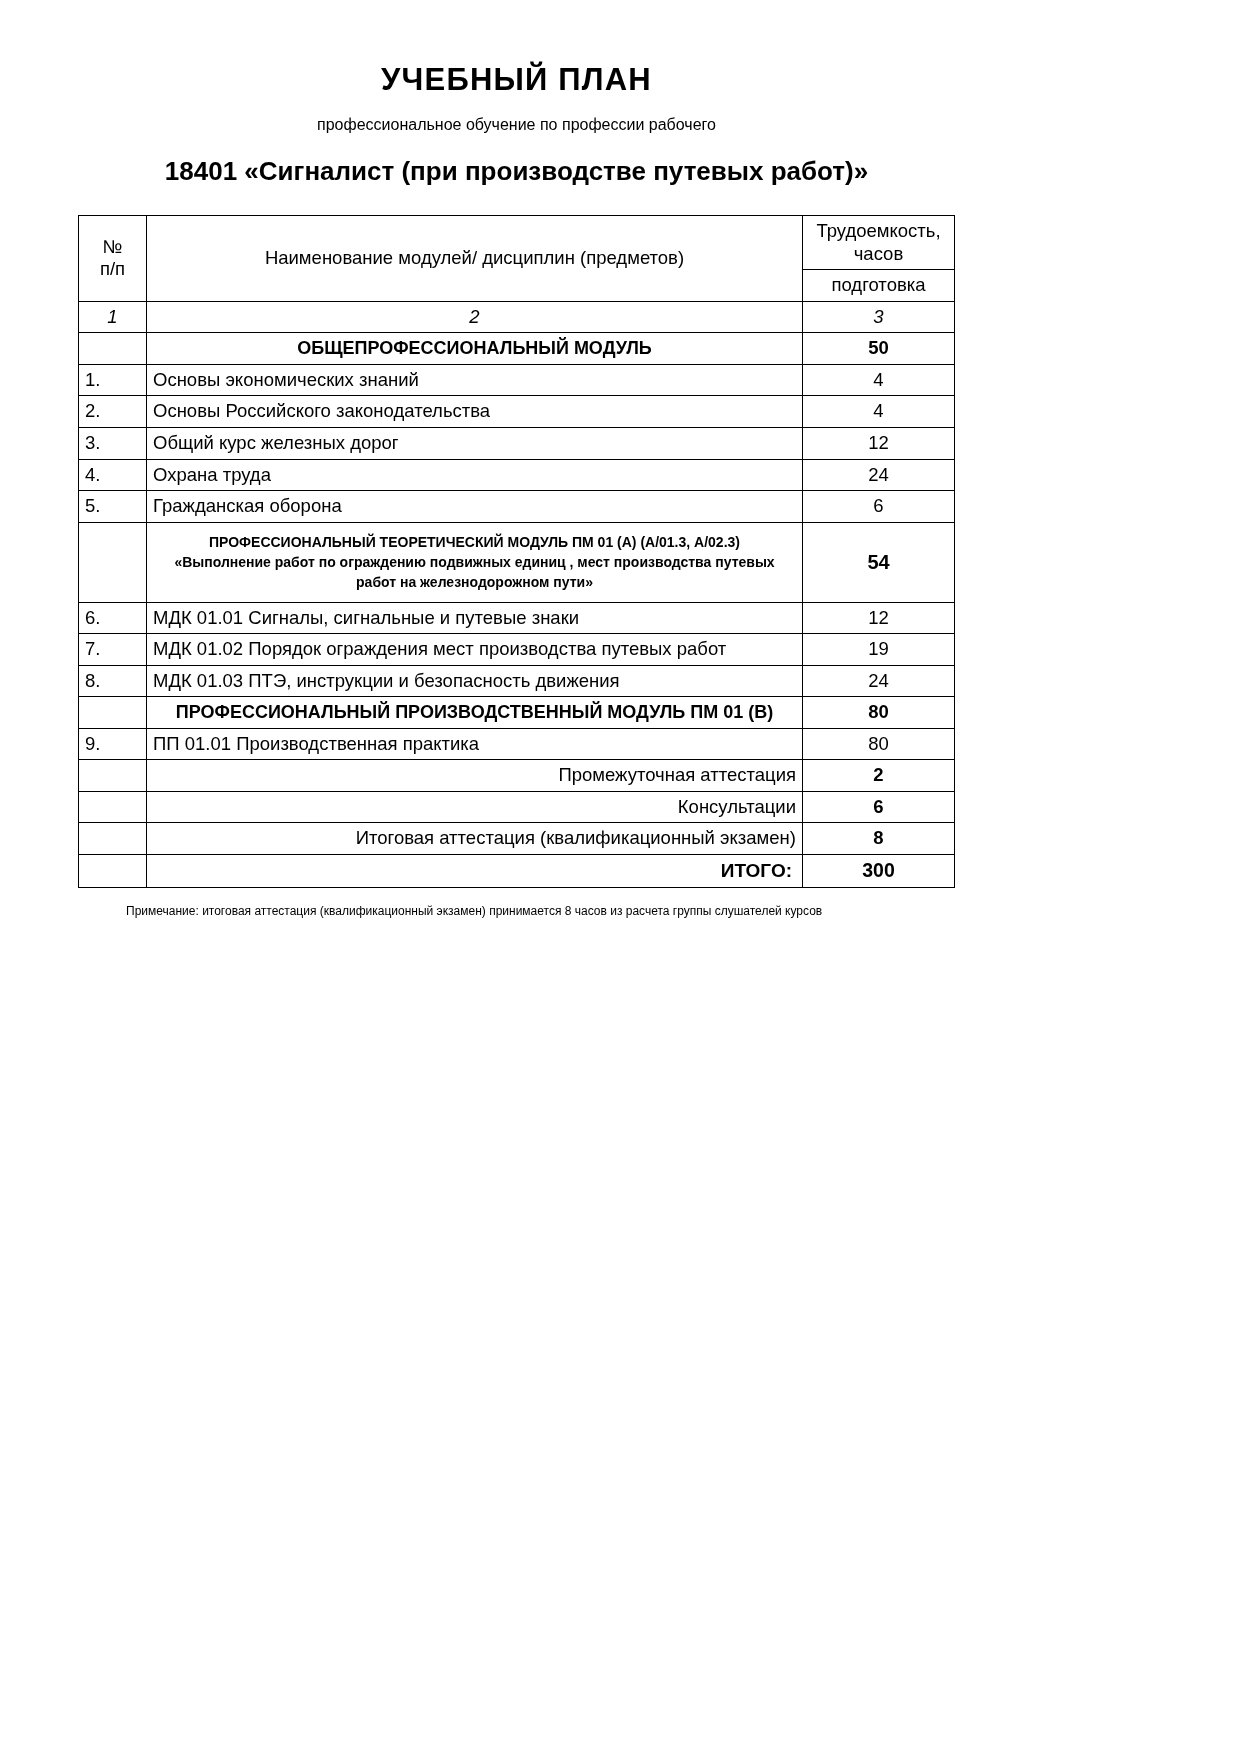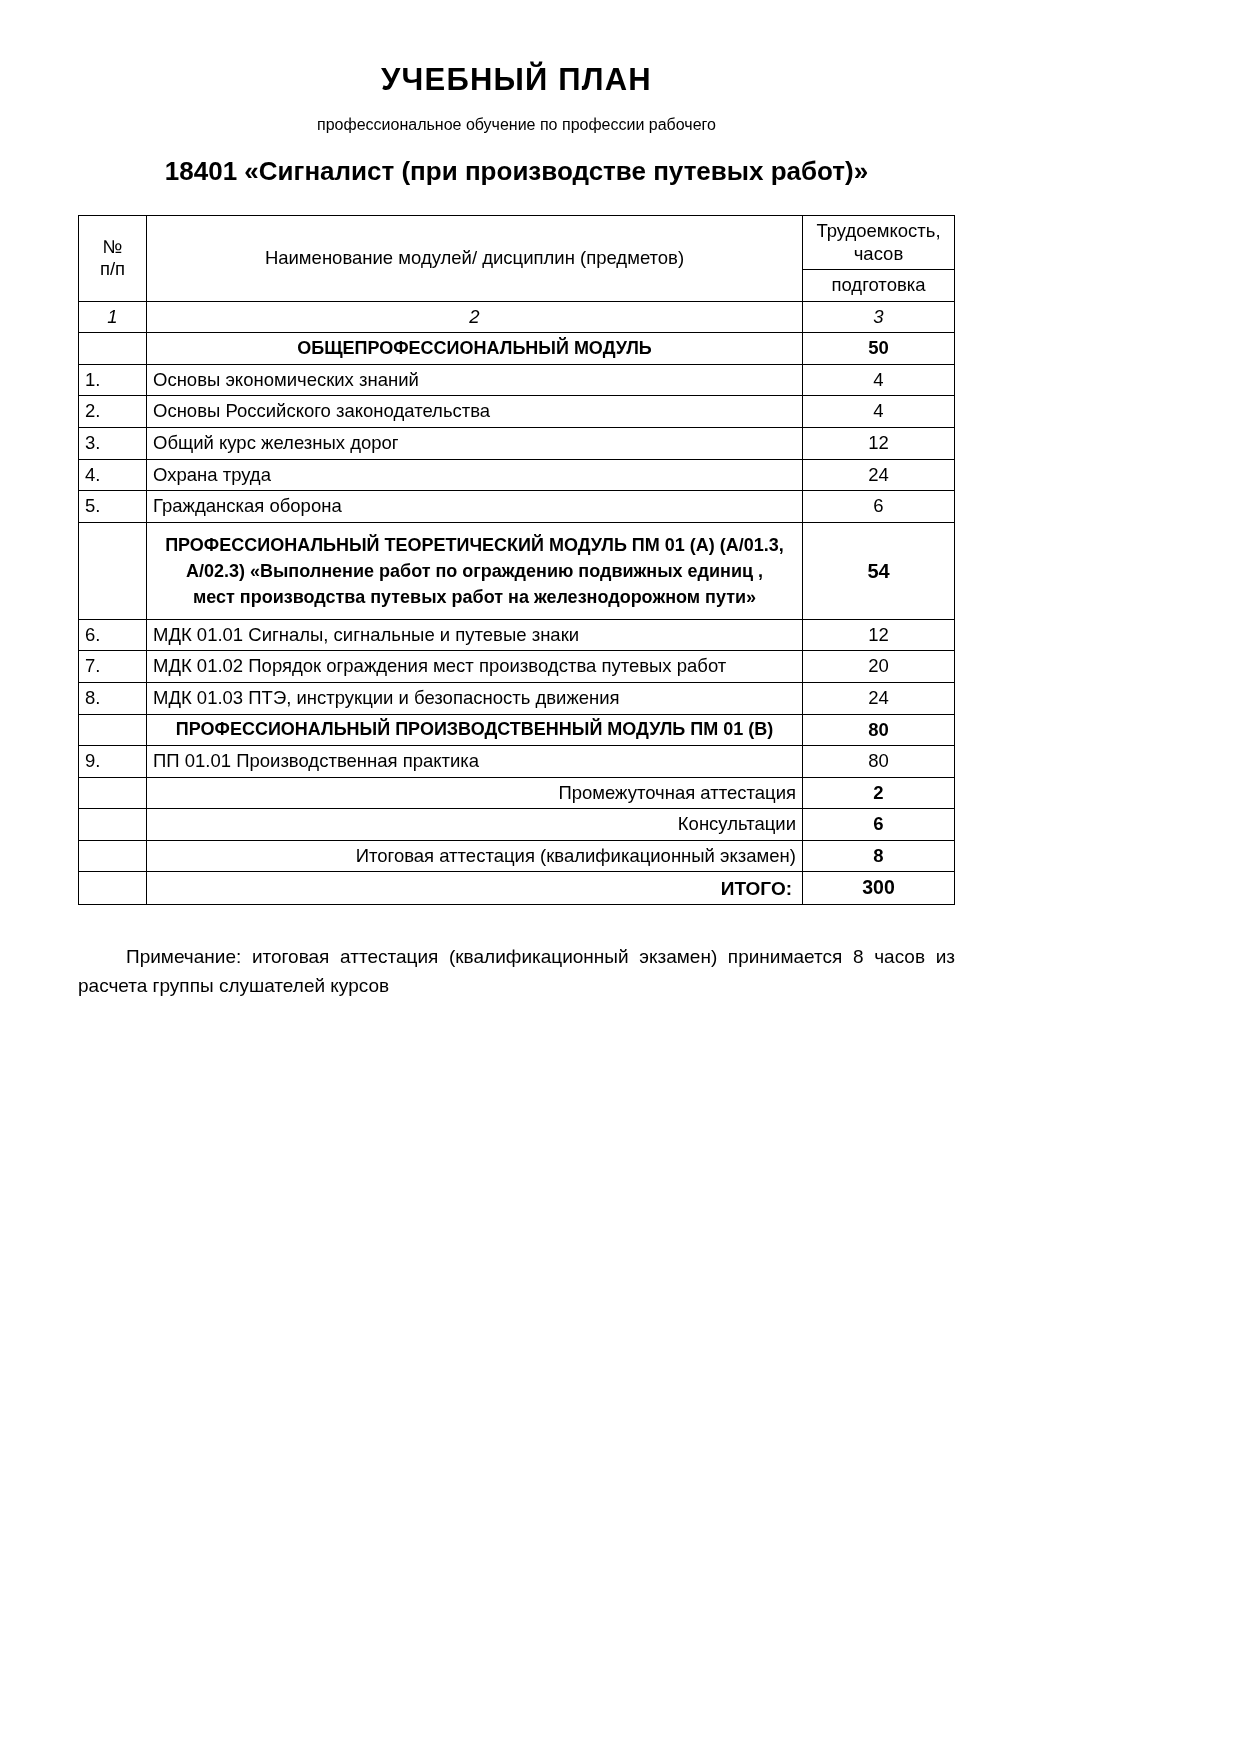--- a/index.html
+++ b/index.html
@@ -101,21 +101,21 @@
   tr.section td.hours {
     font-weight: bold;
     text-align: center;
   }
   tr.section td.name {
     font-size: 18px;
   }
   tr.module-big td.name {
     font-weight: bold;
     text-align: center;
-    font-size: 18px;
+    font-size: 14px;
     line-height: 1.45;
     padding: 9px 18px;
   }
   tr.module-big td.hours {
     font-weight: bold;
     font-size: 20px;
   }
   tr.extra td.name {
     text-align: right;
     padding-left: 10px;
@@ -128,22 +128,22 @@
     font-weight: bold;
     font-size: 19px;
     padding-right: 10px;
     margin-top: 31px;
   }
   tr.total td.hours {
     font-weight: bold;
     font-size: 19.5px;
   }
   .note {
-    margin: 38px 0 0 0;
-    font-size: 19px;
+    margin: 14px 0 0 0;
+    font-size: 12px;
     line-height: 1.5;
     text-align: justify;
     text-indent: 48px;
   }
 </style>
 </head>
 <body>
 
 <div class="page">
 
@@ -215,21 +215,21 @@
         <td class="hours">54</td>
       </tr>
       <tr class="item">
         <td class="num">6.</td>
         <td class="name">МДК 01.01 Сигналы, сигнальные и путевые знаки</td>
         <td class="hours">12</td>
       </tr>
       <tr class="item">
         <td class="num">7.</td>
         <td class="name">МДК 01.02 Порядок ограждения мест производства путевых работ</td>
-        <td class="hours">20</td>
+        <td class="hours">19</td>
       </tr>
       <tr class="item">
         <td class="num">8.</td>
         <td class="name">МДК 01.03 ПТЭ, инструкции и безопасность движения</td>
         <td class="hours">24</td>
       </tr>
       <tr class="section">
         <td class="num"></td>
         <td class="name">ПРОФЕССИОНАЛЬНЫЙ ПРОИЗВОДСТВЕННЫЙ МОДУЛЬ ПМ 01 (В)</td>
         <td class="hours">80</td>

